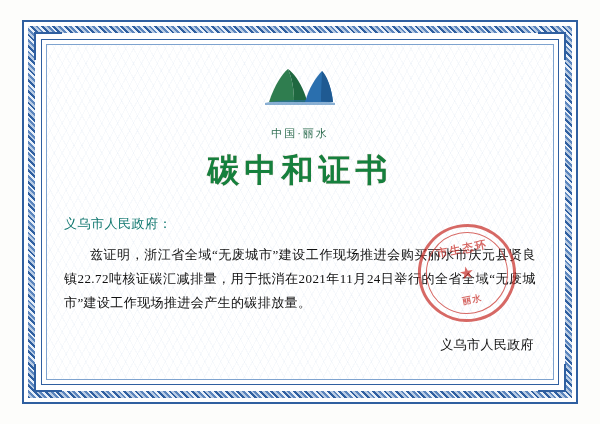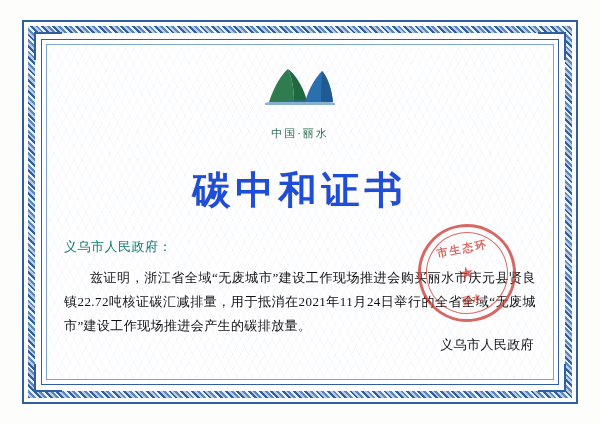--- a/index.html
+++ b/index.html
@@ -108,25 +108,25 @@
   .logo-text {
     margin-top: 20px;
     font-size: 11px;
     letter-spacing: 2px;
     color: #2b6b4e;
     font-family: "Liberation Serif", "DejaVu Serif", serif;
   }
 
   
   .cert-title {
-    margin-top: 24px;
-    text-align: center;
-    font-size: 38px;
+    margin-top: 8px;
+    text-align: center;
+    font-size: 32px;
     letter-spacing: 5px;
-    color: #1d4ed8;
+    color: #15803d;
     font-weight: bold;
     font-family: "Liberation Serif", "DejaVu Serif", serif;
     text-shadow: 0 0 1px rgba(150,40,30,0.35);
   }
 
   
   .recipient {
     margin-top: 22px;
     margin-left: 8px;
     font-size: 13px;

